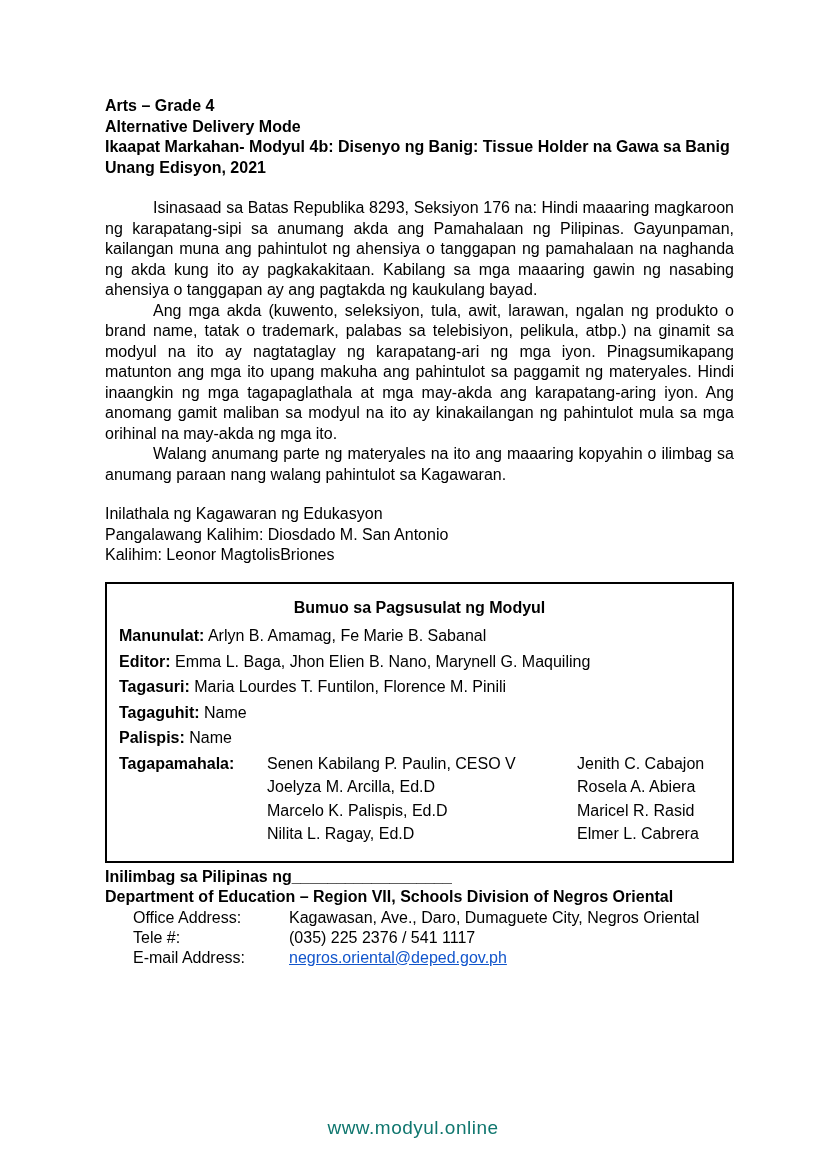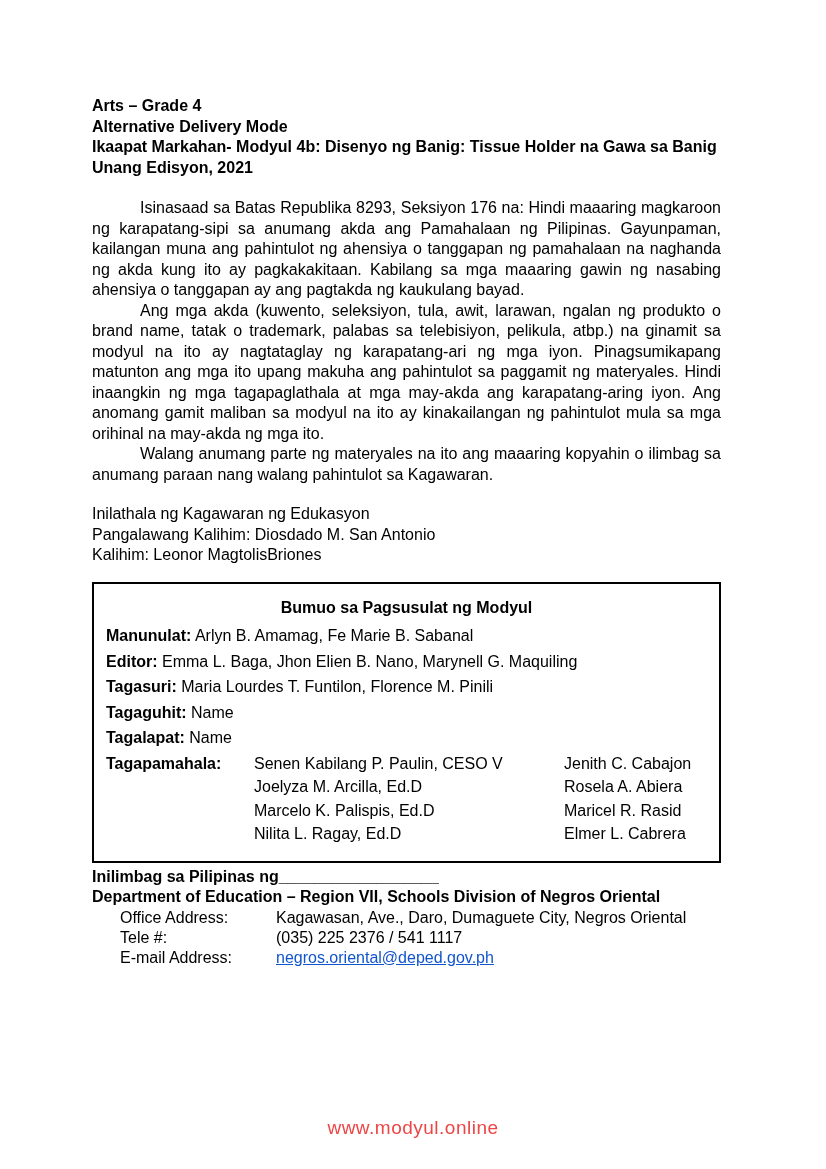--- a/index.html
+++ b/index.html
@@ -8,21 +8,21 @@
     width: 826px;
     height: 1169px;
     background: #ffffff;
     font-family: "Liberation Sans", "DejaVu Sans", sans-serif;
     font-size: 16px;
     color: #000000;
     overflow: hidden;
   }
   .content {
     position: absolute;
-    left: 92px;
+    left: 105px;
     top: 96px;
     width: 629px;
   }
   .doc-header { font-weight: bold; line-height: 20.5px; }
   .doc-header .hline { text-align: justify; }
   .paragraphs { margin-top: 20px; }
   .para {
     margin: 0;
     text-align: justify;
     text-indent: 48px;
@@ -54,21 +54,21 @@
   .printing { margin-top: 4px; line-height: 20.5px; }
   .bold-line { font-weight: bold; }
   .contact-row { display: flex; line-height: 20px; margin-left: 28px; }
   .contact-label { width: 156px; flex: 0 0 156px; }
   .email-link { color: #1155cc; text-decoration: underline; cursor: pointer; text-align: center; }
   .watermark {
     position: absolute;
     left: 0; right: 0;
     top: 1117px;
     text-align: center;
-    color: #ef4444;
+    color: #0f766e;
     font-size: 19px;
     letter-spacing: 0.5px;
   }
 </style>
 </head>
 <body>
 
 <div class="page">
   <div class="content">
 
@@ -91,21 +91,21 @@
       <div>Kalihim: Leonor MagtolisBriones</div>
     </div>
 
     <div class="team-box">
       <div class="box-title">Bumuo sa Pagsusulat ng Modyul</div>
 
       <div class="team-row"><b>Manunulat:</b><span> Arlyn B. Amamag, Fe Marie B. Sabanal</span></div>
       <div class="team-row"><b>Editor:</b><span> Emma L. Baga, Jhon Elien B. Nano, Marynell G. Maquiling</span></div>
       <div class="team-row"><b>Tagasuri:</b><span> Maria Lourdes T. Funtilon, Florence M. Pinili</span></div>
       <div class="team-row"><b>Tagaguhit:</b><span> Name</span></div>
-      <div class="team-row"><b>Tagalapat:</b><span> Name</span></div>
+      <div class="team-row"><b>Palispis:</b><span> Name</span></div>
 
       <div class="managers">
         <div class="mgr-label">Tagapamahala:</div>
         <div>Senen Kabilang P. Paulin, CESO V</div>
         <div>Jenith C. Cabajon</div>
 
         <div></div>
         <div>Joelyza M. Arcilla, Ed.D</div>
         <div>Rosela A. Abiera</div>
 

